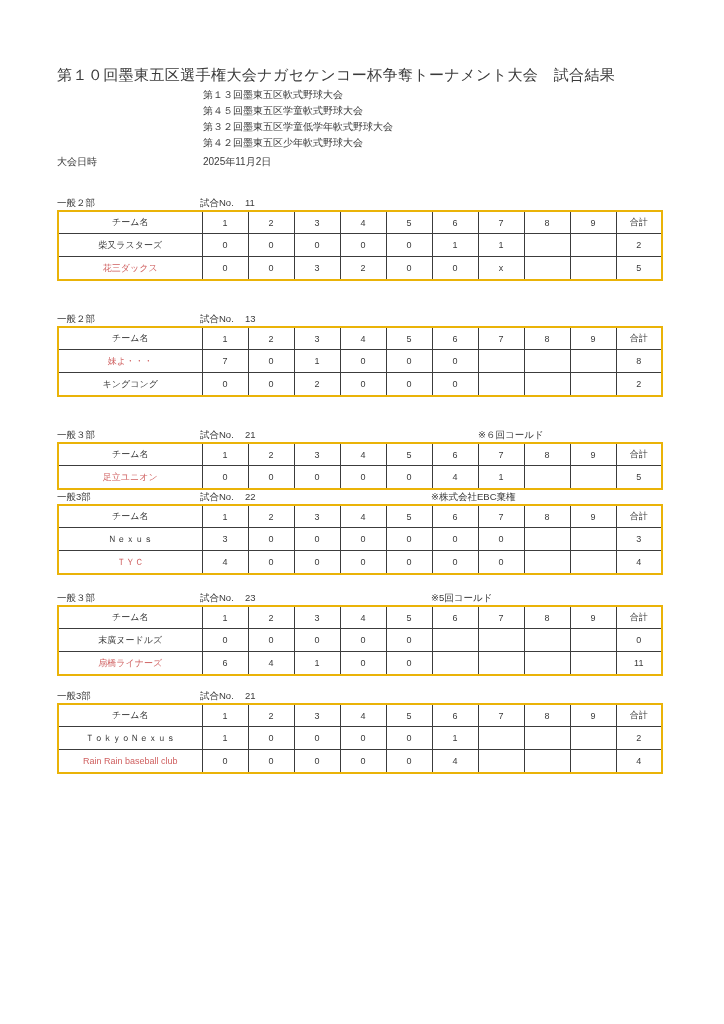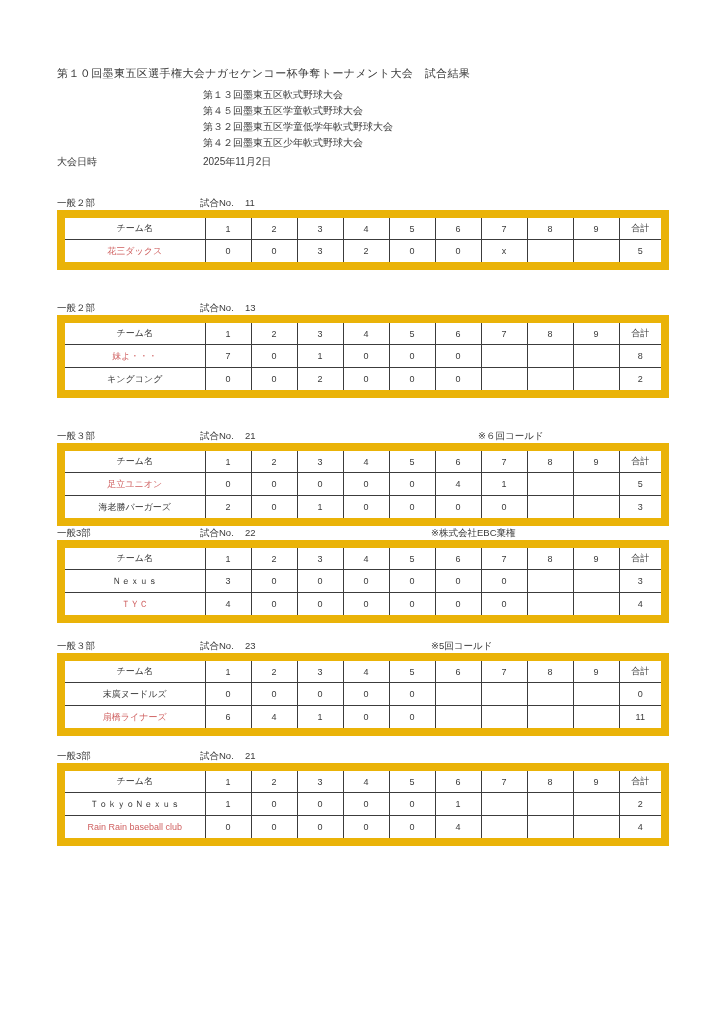--- a/index.html
+++ b/index.html
@@ -7,40 +7,40 @@
     position:relative;
     width:724px;height:1024px;
     background:#ffffff;
     font-family:"Liberation Sans","DejaVu Sans",sans-serif;
     color:#3a3a3a;
     overflow:hidden;
     margin:0 auto;
   }
   .title{
     position:absolute;left:57px;top:66px;
-    font-size:11px;letter-spacing:.4px;white-space:nowrap;
+    font-size:15px;letter-spacing:.4px;white-space:nowrap;
   }
   .subtitles{position:absolute;left:203px;top:87px;}
   .subtitle{font-size:10px;line-height:16px;white-space:nowrap;}
   .date-row{position:absolute;left:57px;top:155px;width:400px;font-size:10px;}
   .date-value{position:absolute;left:146px;top:0;}
   .sections{position:absolute;left:57px;top:197px;width:606px;}
   .section{margin-bottom:32px;}
   .section:nth-child(3){margin-bottom:1px;}
   .section:nth-child(4){margin-bottom:17px;}
   .section:nth-child(5){margin-bottom:14px;}
   .section-label{position:relative;height:13px;font-size:9.5px;}
   .division{position:absolute;left:0;top:0;white-space:nowrap;}
   .game-no-label{position:absolute;left:143px;top:0;}
   .game-no{position:absolute;left:188px;top:0;}
   .note{position:absolute;left:374px;top:0;white-space:nowrap;}
   .section:nth-child(3) .note{left:421px;}
   table.score{
     border-collapse:collapse;table-layout:fixed;width:604px;
-    border:8px solid #eab308;
+    border:2px solid #eab308;
   }
   table.score col.c-team{width:144px;}
   table.score col.c-num{width:46px;}
   table.score th,table.score td{
     border:1px solid #3c3c3c;
     font-size:9px;font-weight:normal;
     text-align:center;vertical-align:middle;
     padding:0;overflow:hidden;white-space:nowrap;
   }
   table.score thead th{height:21px;border-bottom:1.5px solid #3c3c3c;}
@@ -98,20 +98,33 @@
               <th>5</th>
               <th>6</th>
               <th>7</th>
               <th>8</th>
               <th>9</th>
               <th>合計</th>
             </tr>
           </thead>
           <tbody>
             <tr>
+              <td class="team">柴又ラスターズ</td>
+              <td>0</td>
+              <td>0</td>
+              <td>0</td>
+              <td>0</td>
+              <td>0</td>
+              <td>1</td>
+              <td>1</td>
+              <td></td>
+              <td></td>
+              <td>2</td>
+            </tr>
+            <tr>
               <td class="team red">花三ダックス</td>
               <td>0</td>
               <td>0</td>
               <td>3</td>
               <td>2</td>
               <td>0</td>
               <td>0</td>
               <td>x</td>
               <td></td>
               <td></td>
@@ -228,33 +241,20 @@
               <td>0</td>
               <td>0</td>
               <td>0</td>
               <td>0</td>
               <td>4</td>
               <td>1</td>
               <td></td>
               <td></td>
               <td>5</td>
             </tr>
-            <tr>
-              <td class="team">海老勝バーガーズ</td>
-              <td>2</td>
-              <td>0</td>
-              <td>1</td>
-              <td>0</td>
-              <td>0</td>
-              <td>0</td>
-              <td>0</td>
-              <td></td>
-              <td></td>
-              <td>3</td>
-            </tr>
           </tbody>
         </table>
       </div>
       <div class="section">
         <div class="section-label">
           <span class="division">一般3部</span>
           <span class="game-no-label">試合No.</span>
           <span class="game-no">22</span>
           <span class="note">※株式会社EBC棄権</span>
         </div>

